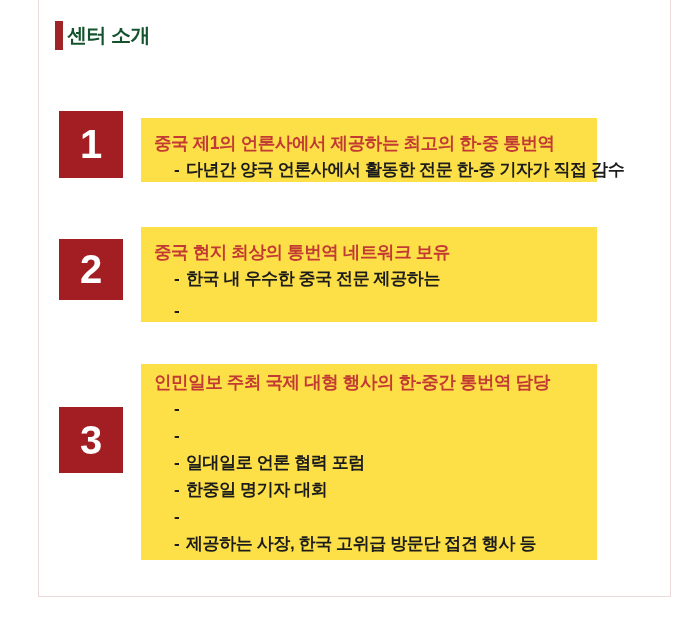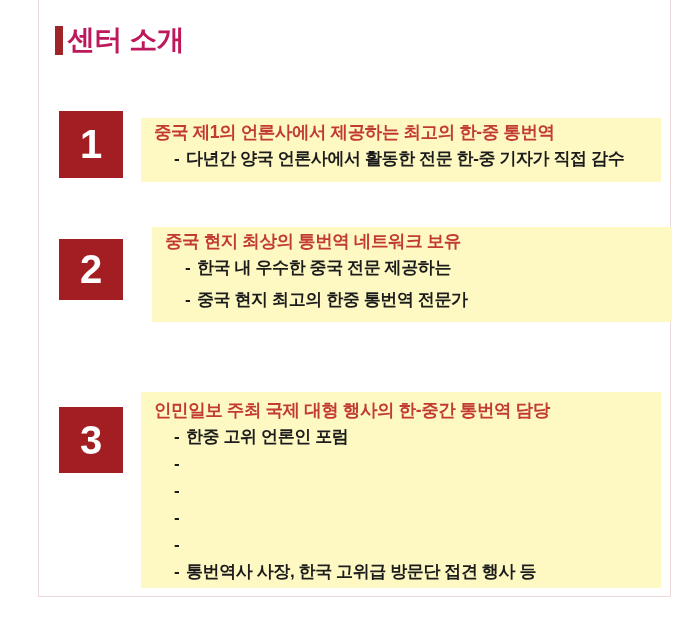--- a/index.html
+++ b/index.html
@@ -34,23 +34,23 @@
     align-items: center;
   }
   .title-bar {
     display: inline-block;
     width: 8px;
     height: 29px;
     background: #9e2428;
   }
   .title-text {
     margin-left: 4px;
-    font-size: 28px;
+    font-size: 20px;
     font-weight: bold;
-    color: #be185d;
+    color: #14532d;
     letter-spacing: -0.5px;
     white-space: nowrap;
   }
   
   .badge {
     position: absolute;
     left: 59px;
     width: 64px;
     height: 64px;
     background: #a31e22;
@@ -61,28 +61,28 @@
     font-size: 40px;
     font-weight: bold;
   }
   .b1 { top: 111px; height: 67px; }
   .b2 { top: 239px; height: 61px; }
   .b3 { top: 407px; height: 66px; }
   
   .panel {
     position: absolute;
     left: 141px;
-    width: 520px;
-    background: #fef9c3;
+    width: 456px;
+    background: #fde047;
     box-sizing: border-box;
-    padding: 4px 10px 0 13px;
+    padding: 15px 10px 0 13px;
   }
   .p1 { top: 118px; height: 64px; }
-  .p2 { top: 227px; height: 95px; margin-left: 11px; }
-  .p3 { top: 392px; height: 196px; padding-top: 8px; }
+  .p2 { top: 227px; height: 95px; }
+  .p3 { top: 364px; height: 196px; padding-top: 8px; }
   .heading {
     font-size: 17.5px;
     font-weight: bold;
     color: #c23a34;
     line-height: 20px;
     letter-spacing: -0.4px;
     white-space: nowrap;
   }
   .bullet {
     display: flex;
@@ -130,44 +130,44 @@
     <span>2</span>
   </div>
   <div class="panel p2">
     <div class="heading">중국 현지 최상의 통번역 네트워크 보유</div>
     <div class="bullet">
       <span class="dash">-</span>
       <span class="btext">한국 내 우수한 중국 전문 제공하는</span>
     </div>
     <div class="bullet">
       <span class="dash">-</span>
-      <span class="btext">중국 현지 최고의 한중 통번역 전문가</span>
     </div>
   </div>
 
   <div class="badge b3">
     <span>3</span>
   </div>
   <div class="panel p3">
     <div class="heading">인민일보 주최 국제 대형 행사의 한-중간 통번역 담당</div>
     <div class="bullet">
       <span class="dash">-</span>
-      <span class="btext">한중 고위 언론인 포럼</span>
     </div>
     <div class="bullet">
       <span class="dash">-</span>
     </div>
     <div class="bullet">
       <span class="dash">-</span>
+      <span class="btext">일대일로 언론 협력 포럼</span>
+    </div>
+    <div class="bullet">
+      <span class="dash">-</span>
+      <span class="btext">한중일 명기자 대회</span>
     </div>
     <div class="bullet">
       <span class="dash">-</span>
     </div>
     <div class="bullet">
       <span class="dash">-</span>
-    </div>
-    <div class="bullet">
-      <span class="dash">-</span>
-      <span class="btext">통번역사 사장, 한국 고위급 방문단 접견 행사 등</span>
+      <span class="btext">제공하는 사장, 한국 고위급 방문단 접견 행사 등</span>
     </div>
   </div>
 
 </div>
 
 </body></html>

